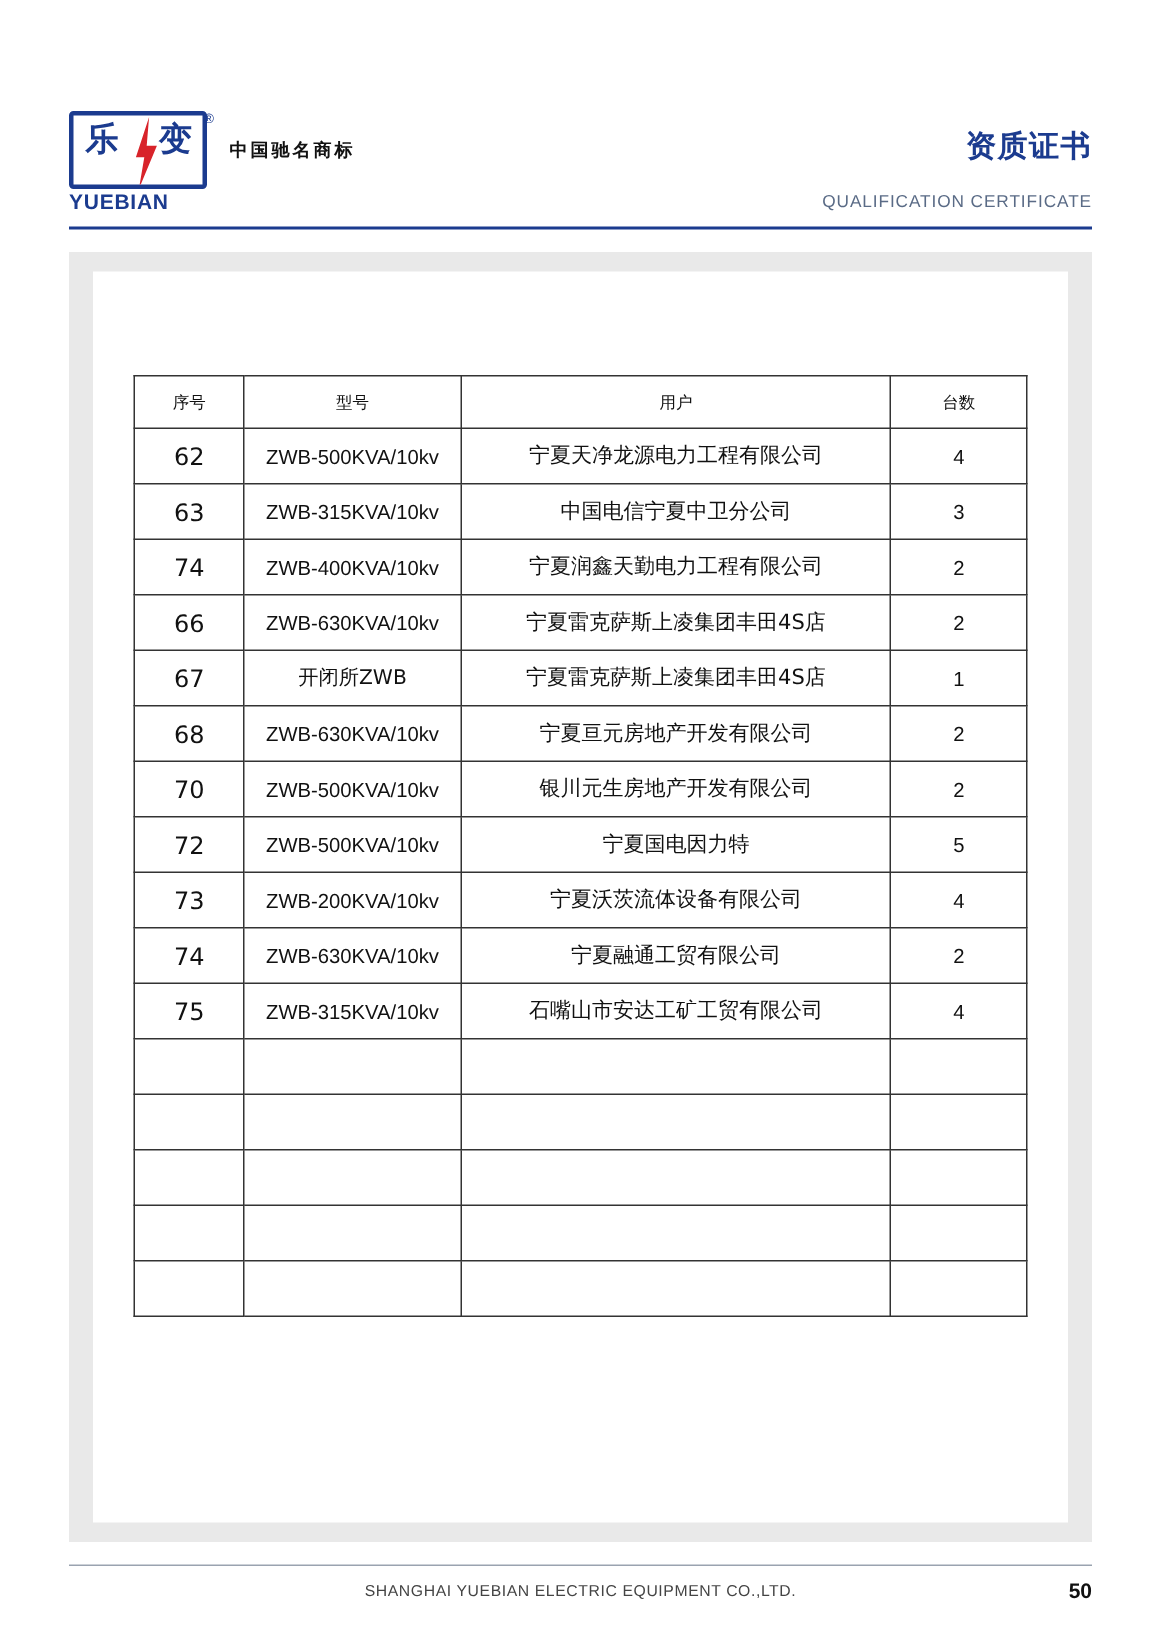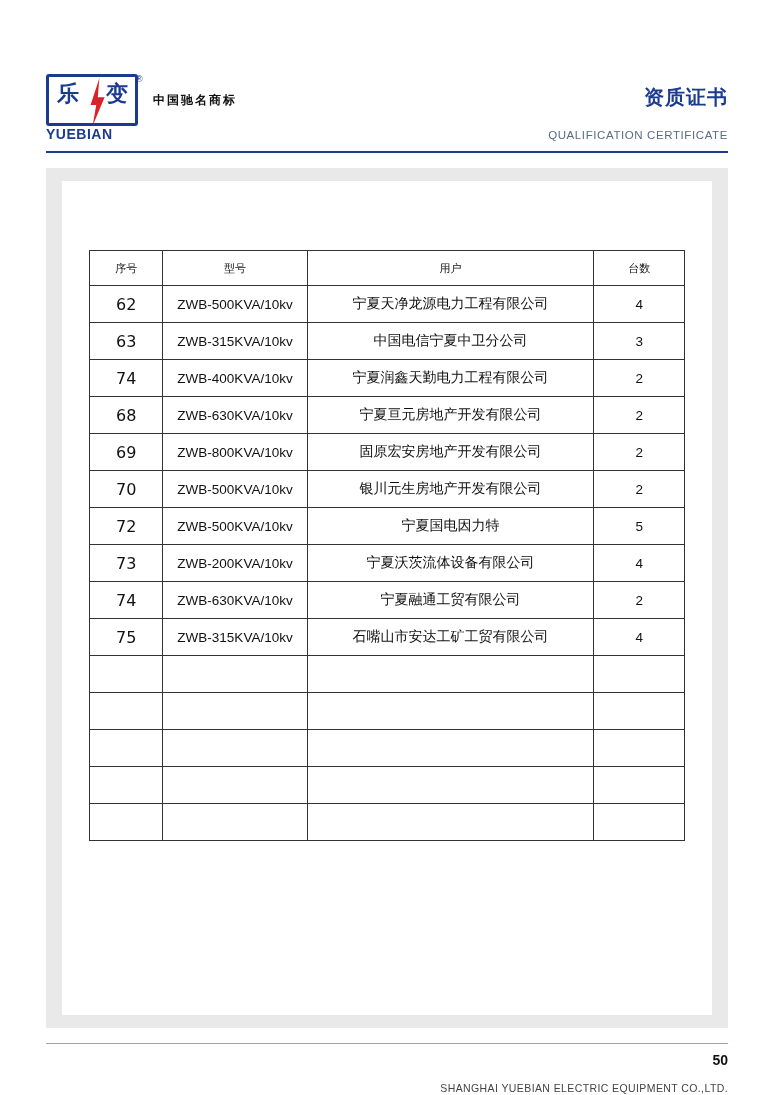--- a/index.html
+++ b/index.html
@@ -219,26 +219,25 @@
     top: 1043px;
     width: 682px;
     height: 1px;
     background: #9aa3b0;
   }
   .footer-text {
     position: absolute;
     left: 46px;
     top: 1055px;
     width: 682px;
-    text-align: right;
+    text-align: center;
     font-family: "Liberation Sans", sans-serif;
     font-size: 10.5px;
     letter-spacing: 0.4px;
     color: #444;
-    margin-top: 27px;
   }
   .page-num {
     position: absolute;
     right: 46px;
     top: 1052px;
     font-family: "Liberation Sans", sans-serif;
     font-size: 14px;
     font-weight: bold;
     color: #111;
   }
@@ -295,29 +294,35 @@
               <td class="cell-user">中国电信宁夏中卫分公司</td>
               <td class="cell-qty">3</td>
             </tr>
             <tr>
               <td class="cell-no">74</td>
               <td class="cell-model">ZWB-400KVA/10kv</td>
               <td class="cell-user">宁夏润鑫天勤电力工程有限公司</td>
               <td class="cell-qty">2</td>
             </tr>
             <tr>
+              <td class="cell-no">66</td>
+              <td class="cell-model">ZWB-630KVA/10kv</td>
+              <td class="cell-user">宁夏雷克萨斯上凌集团丰田4S店</td>
+              <td class="cell-qty">2</td>
+            </tr>
+            <tr>
+              <td class="cell-no">67</td>
+              <td class="cell-model cn">开闭所ZWB</td>
+              <td class="cell-user">宁夏雷克萨斯上凌集团丰田4S店</td>
+              <td class="cell-qty">1</td>
+            </tr>
+            <tr>
               <td class="cell-no">68</td>
               <td class="cell-model">ZWB-630KVA/10kv</td>
               <td class="cell-user">宁夏亘元房地产开发有限公司</td>
-              <td class="cell-qty">2</td>
-            </tr>
-            <tr>
-              <td class="cell-no">69</td>
-              <td class="cell-model">ZWB-800KVA/10kv</td>
-              <td class="cell-user">固原宏安房地产开发有限公司</td>
               <td class="cell-qty">2</td>
             </tr>
             <tr>
               <td class="cell-no">70</td>
               <td class="cell-model">ZWB-500KVA/10kv</td>
               <td class="cell-user">银川元生房地产开发有限公司</td>
               <td class="cell-qty">2</td>
             </tr>
             <tr>
               <td class="cell-no">72</td>

